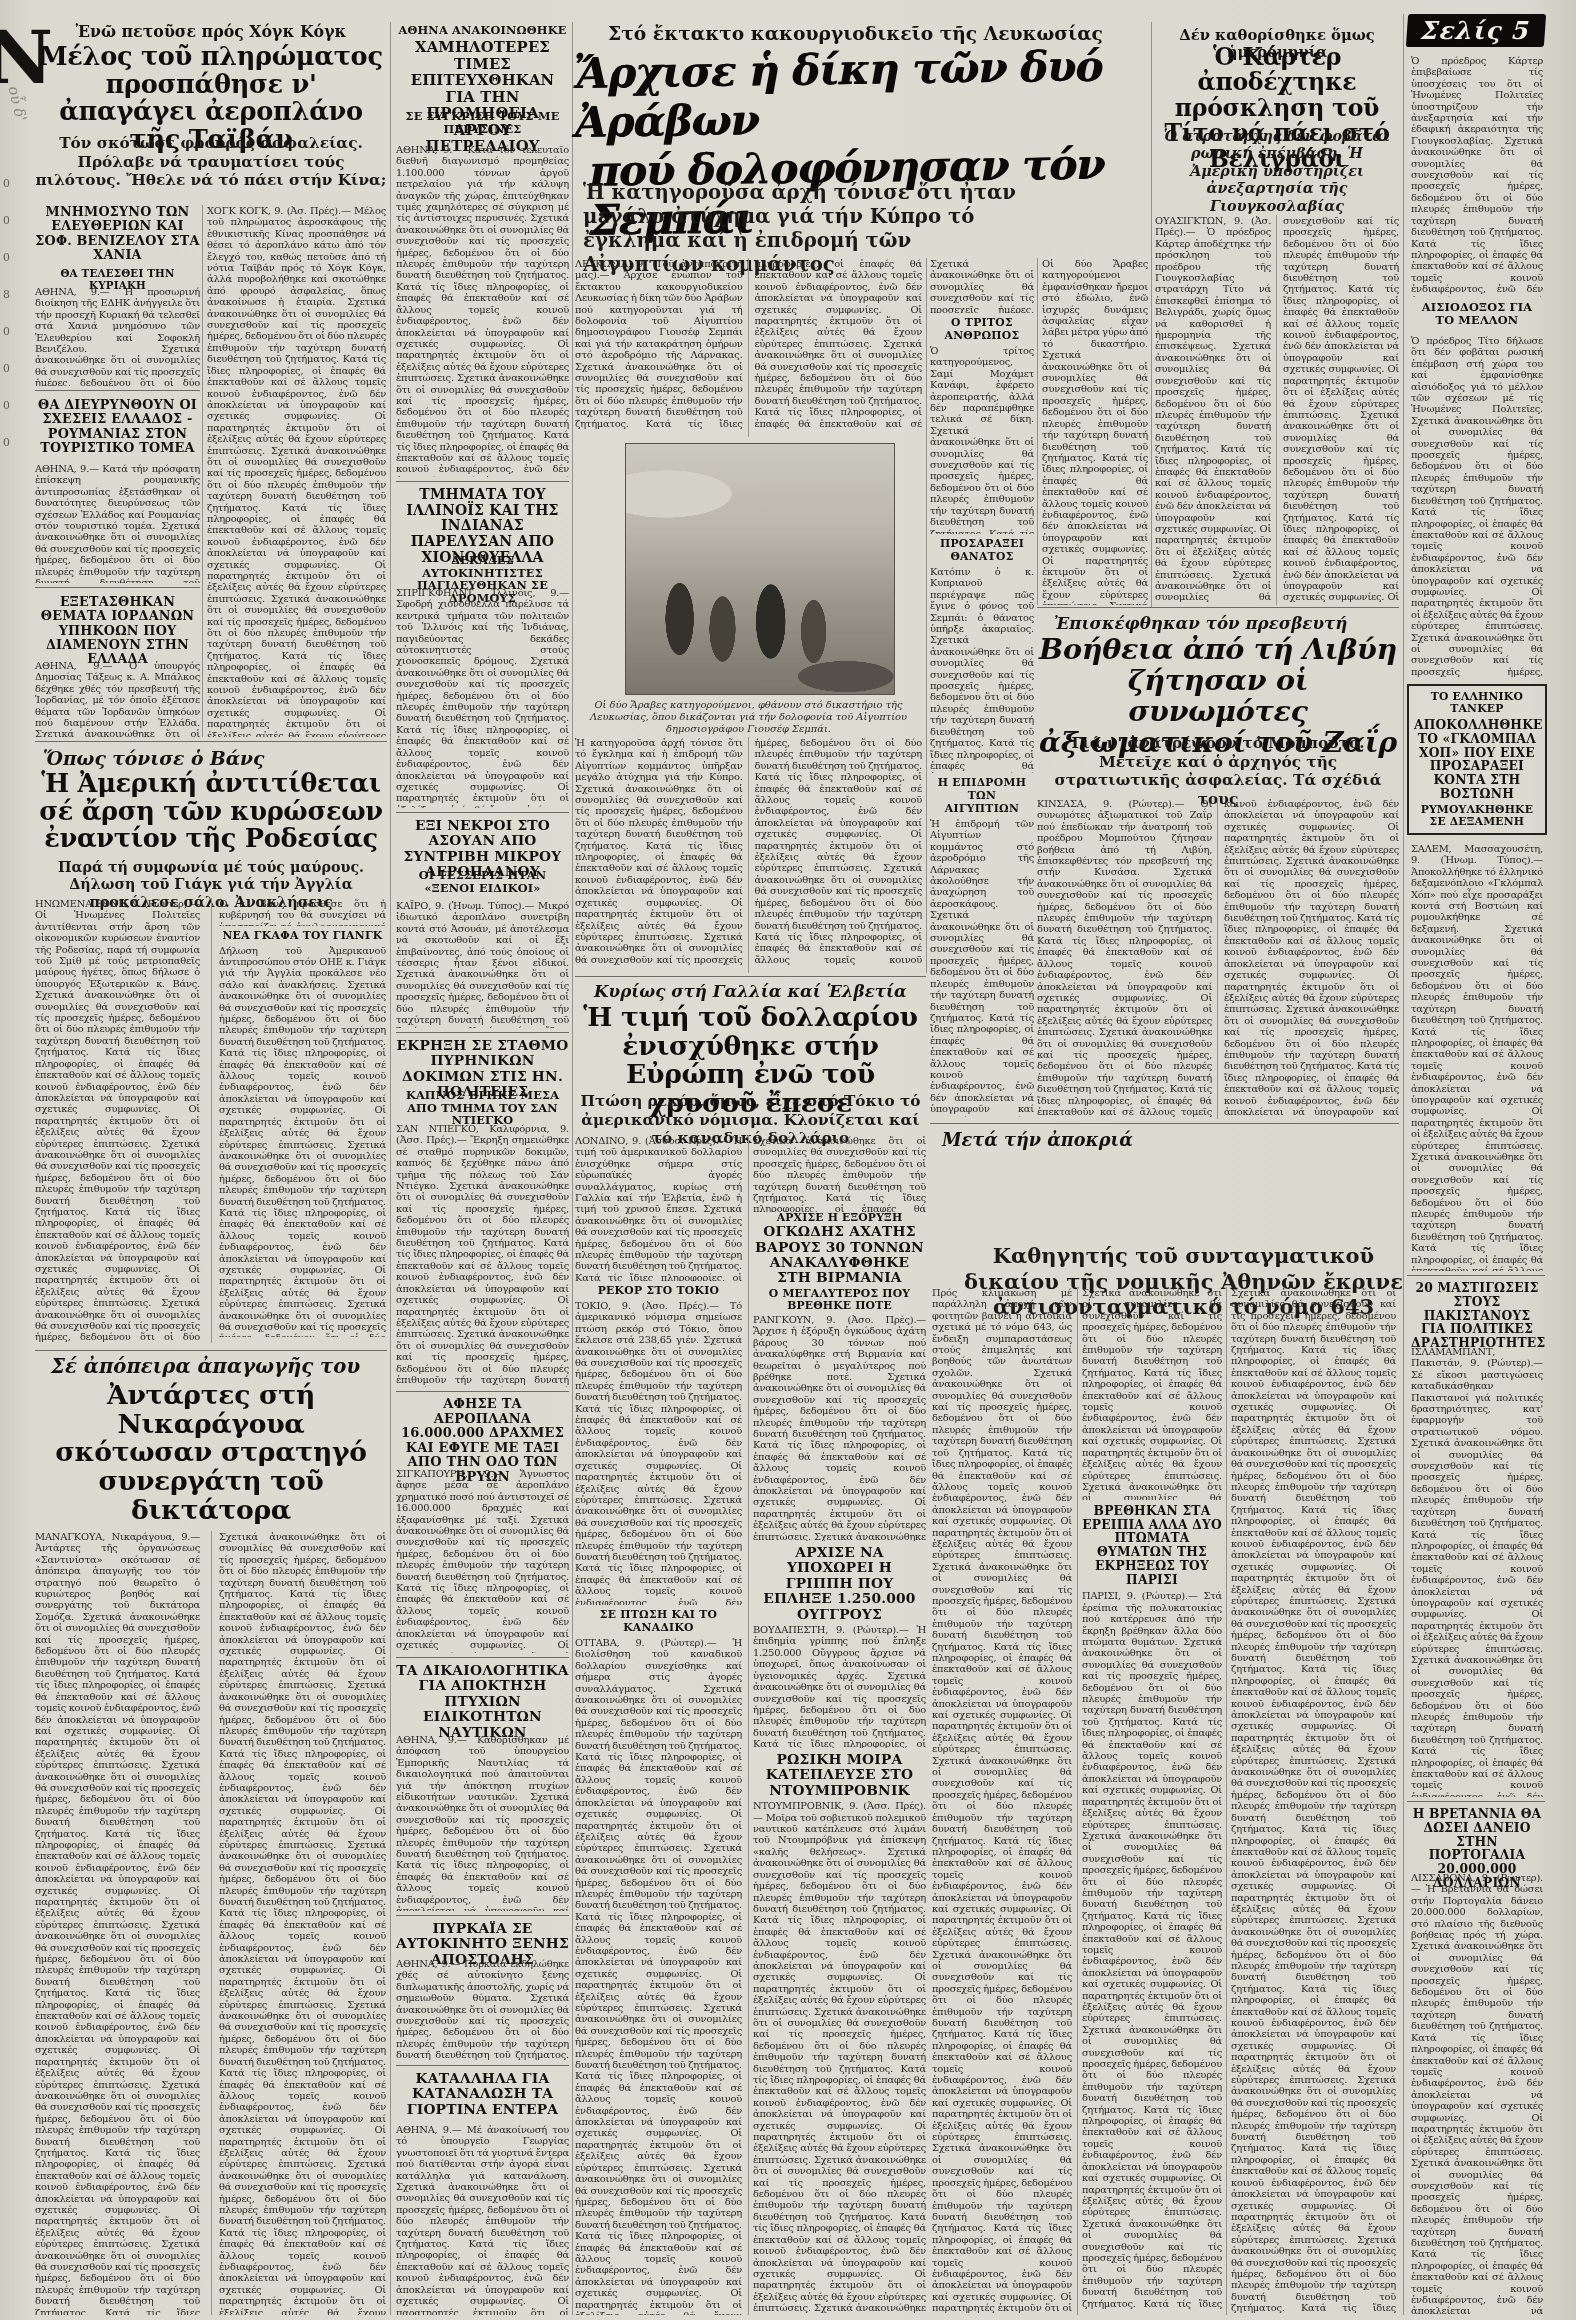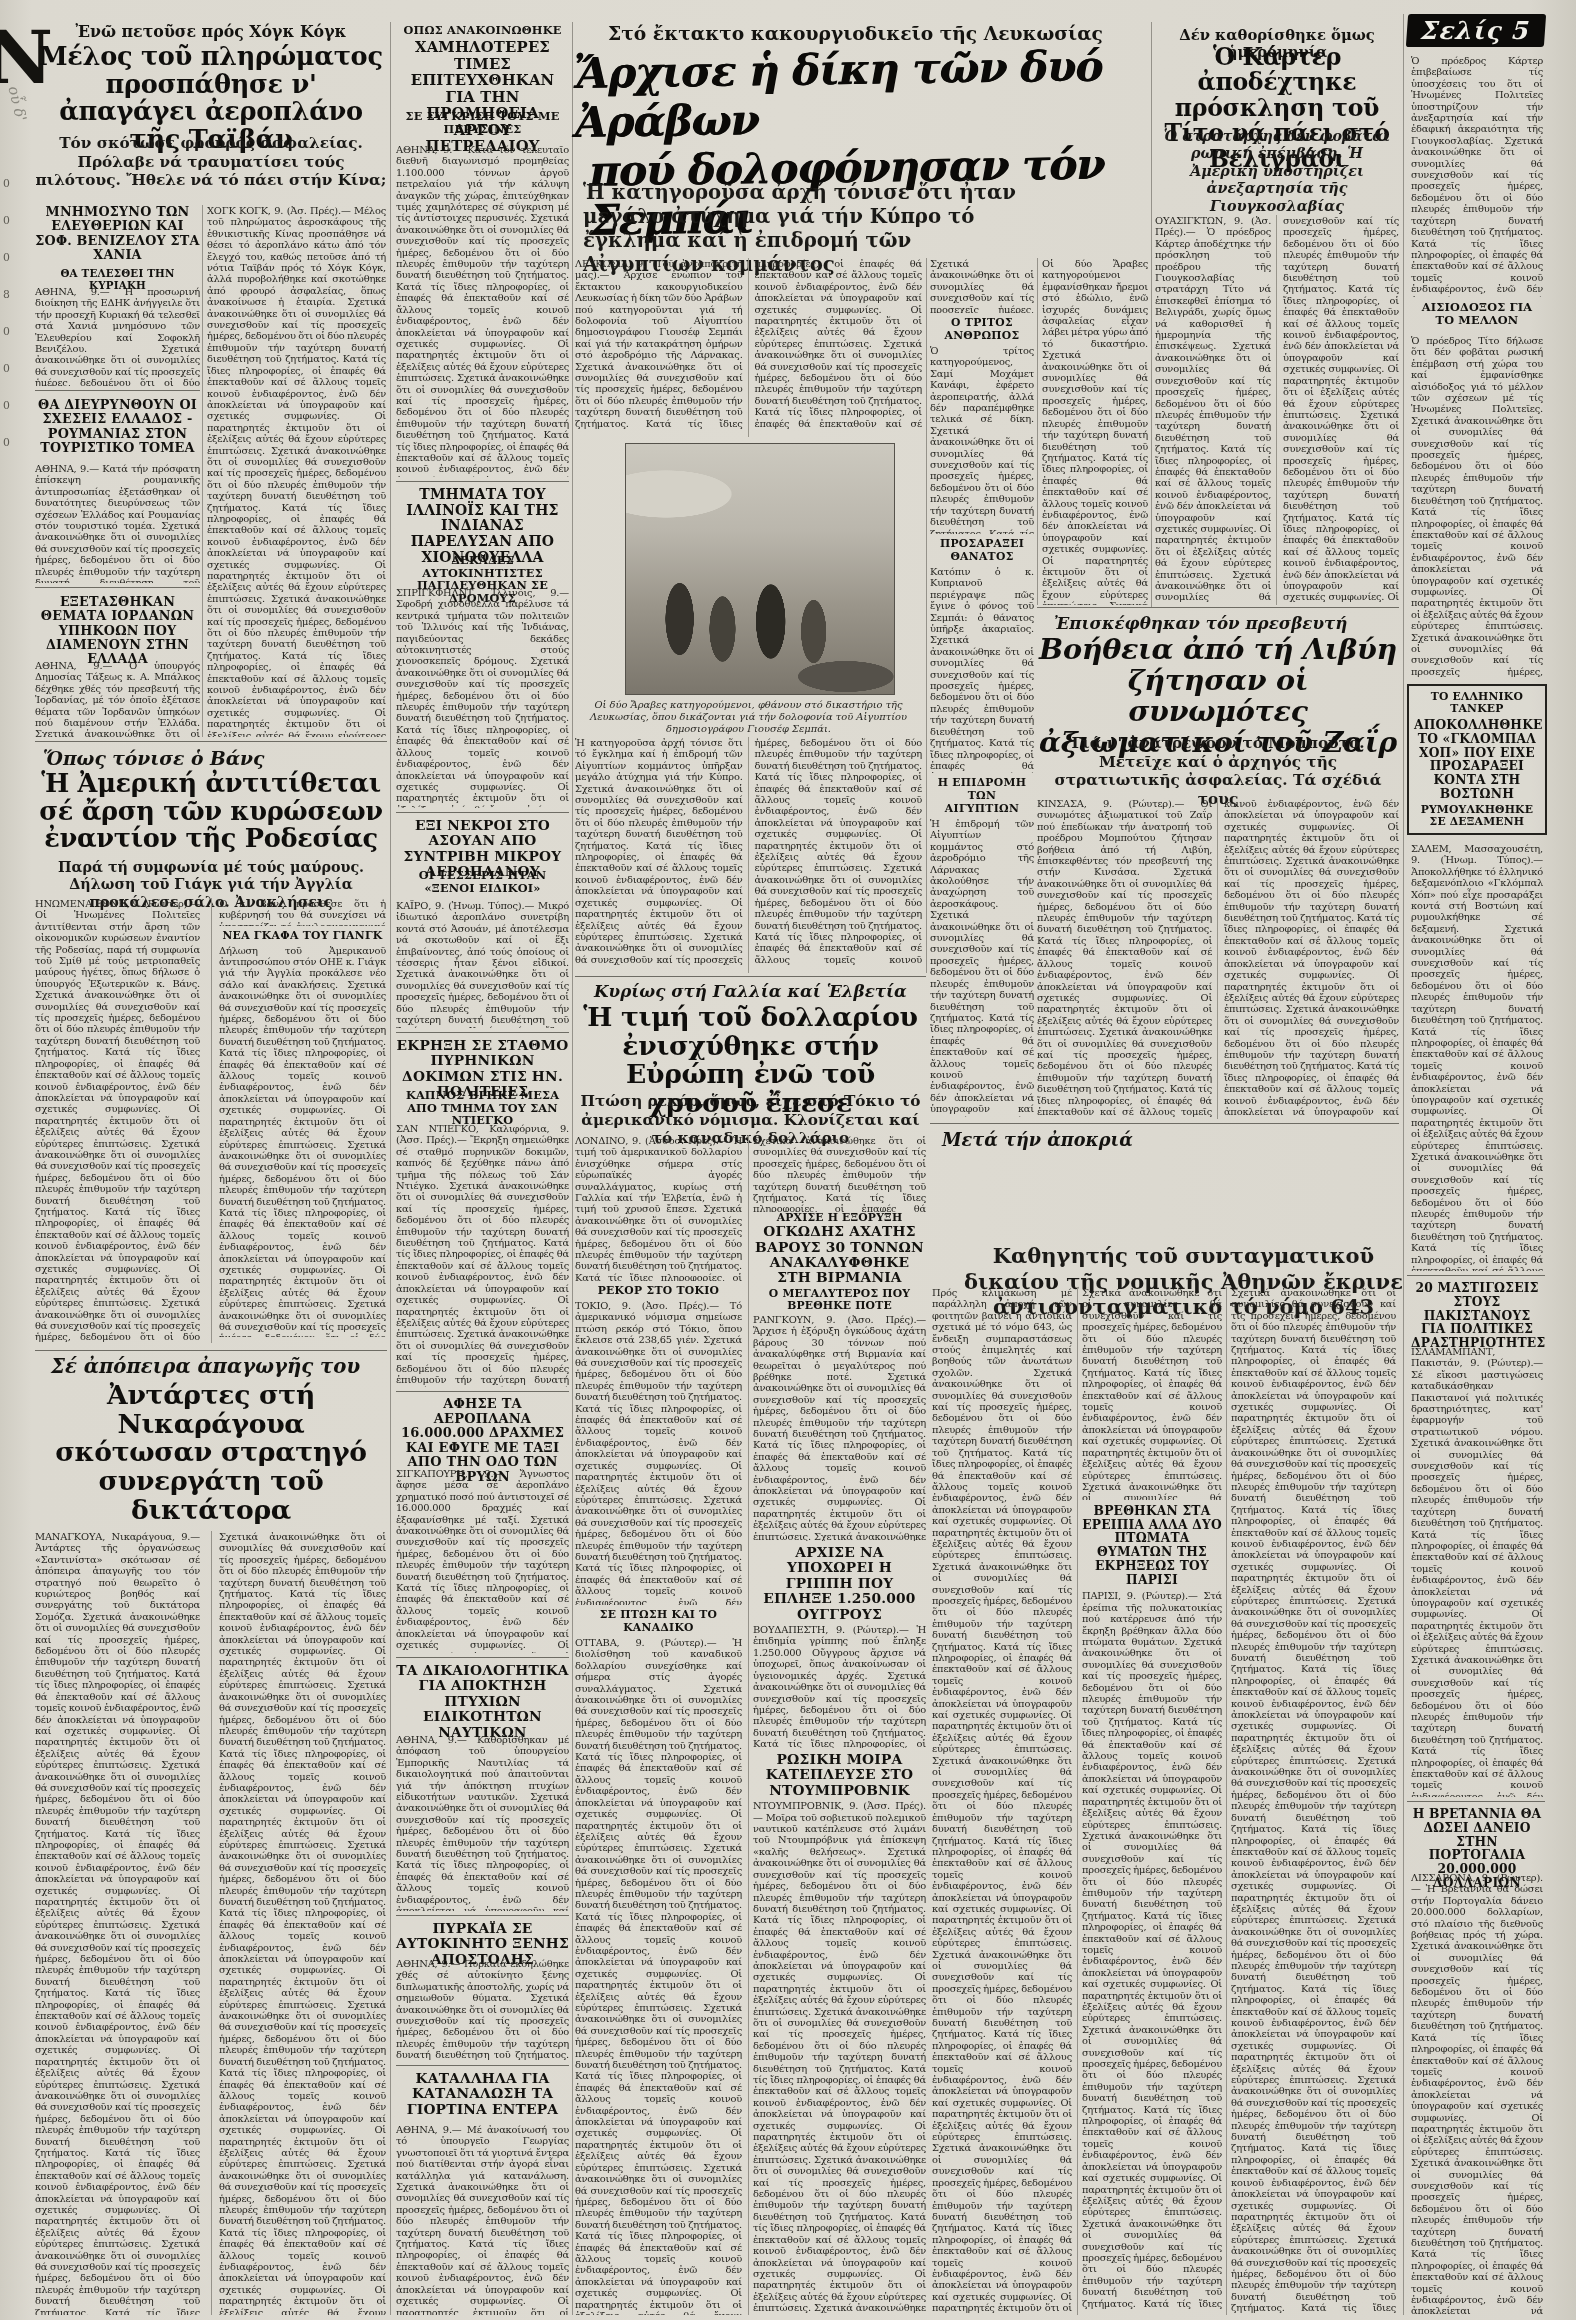--- a/index.html
+++ b/index.html
@@ -88,21 +88,21 @@
   <div class="hrul" style="left:35px;top:1350px;width:352px;"></div>
 
   <div class="art ki" style="left:43px;top:1355px;width:315px;font-size:19.7px;margin-left:8px;">Σέ ἀπόπειρα ἀπαγωγῆς του</div>
   <div class="art hl" style="left:35px;top:1381px;width:352px;font-size:26.6px;">Ἀντάρτες στή Νικαράγουα σκότωσαν στρατηγό συνεργάτη τοῦ δικτάτορα</div>
   <div class="art body" style="left:35px;top:1531px;width:165px;height:784px;">ΜΑΝΑΓΚΟΥΑ, Νικαράγουα, 9.— Ἀντάρτες τῆς ὀργανώσεως «Σαντινίστα» σκότωσαν σέ ἀπόπειρα ἀπαγωγῆς του τόν στρατηγό πού θεωρεῖτο ὁ κυριώτερος βοηθός καί συνεργάτης τοῦ δικτάτορα Σομόζα. Σχετικά ἀνακοινώθηκε ὅτι οἱ συνομιλίες θά συνεχισθοῦν καί τίς προσεχεῖς ἡμέρες, δεδομένου ὅτι οἱ δύο πλευρές ἐπιθυμοῦν τήν ταχύτερη δυνατή διευθέτηση τοῦ ζητήματος. Κατά τίς ἴδιες πληροφορίες, οἱ ἐπαφές θά ἐπεκταθοῦν καί σέ ἄλλους τομεῖς κοινοῦ ἐνδιαφέροντος, ἐνῶ δέν ἀποκλείεται νά ὑπογραφοῦν καί σχετικές συμφωνίες. Οἱ παρατηρητές ἐκτιμοῦν ὅτι οἱ ἐξελίξεις αὐτές θά ἔχουν εὐρύτερες ἐπιπτώσεις. Σχετικά ἀνακοινώθηκε ὅτι οἱ συνομιλίες θά συνεχισθοῦν καί τίς προσεχεῖς ἡμέρες, δεδομένου ὅτι οἱ δύο πλευρές ἐπιθυμοῦν τήν ταχύτερη δυνατή διευθέτηση τοῦ ζητήματος. Κατά τίς ἴδιες πληροφορίες, οἱ ἐπαφές θά ἐπεκταθοῦν καί σέ ἄλλους τομεῖς κοινοῦ ἐνδιαφέροντος, ἐνῶ δέν ἀποκλείεται νά ὑπογραφοῦν καί σχετικές συμφωνίες. Οἱ παρατηρητές ἐκτιμοῦν ὅτι οἱ ἐξελίξεις αὐτές θά ἔχουν εὐρύτερες ἐπιπτώσεις. Σχετικά ἀνακοινώθηκε ὅτι οἱ συνομιλίες θά συνεχισθοῦν καί τίς προσεχεῖς ἡμέρες, δεδομένου ὅτι οἱ δύο πλευρές ἐπιθυμοῦν τήν ταχύτερη δυνατή διευθέτηση τοῦ ζητήματος. Κατά τίς ἴδιες πληροφορίες, οἱ ἐπαφές θά ἐπεκταθοῦν καί σέ ἄλλους τομεῖς κοινοῦ ἐνδιαφέροντος, ἐνῶ δέν ἀποκλείεται νά ὑπογραφοῦν καί σχετικές συμφωνίες. Οἱ παρατηρητές ἐκτιμοῦν ὅτι οἱ ἐξελίξεις αὐτές θά ἔχουν εὐρύτερες ἐπιπτώσεις. Σχετικά ἀνακοινώθηκε ὅτι οἱ συνομιλίες θά συνεχισθοῦν καί τίς προσεχεῖς ἡμέρες, δεδομένου ὅτι οἱ δύο πλευρές ἐπιθυμοῦν τήν ταχύτερη δυνατή διευθέτηση τοῦ ζητήματος. Κατά τίς ἴδιες πληροφορίες, οἱ ἐπαφές θά ἐπεκταθοῦν καί σέ ἄλλους τομεῖς κοινοῦ ἐνδιαφέροντος, ἐνῶ δέν ἀποκλείεται νά ὑπογραφοῦν καί σχετικές συμφωνίες. Οἱ παρατηρητές ἐκτιμοῦν ὅτι οἱ ἐξελίξεις αὐτές θά ἔχουν εὐρύτερες ἐπιπτώσεις. Σχετικά ἀνακοινώθηκε ὅτι οἱ συνομιλίες θά συνεχισθοῦν καί τίς προσεχεῖς ἡμέρες, δεδομένου ὅτι οἱ δύο πλευρές ἐπιθυμοῦν τήν ταχύτερη δυνατή διευθέτηση τοῦ ζητήματος. Κατά τίς ἴδιες πληροφορίες, οἱ ἐπαφές θά ἐπεκταθοῦν καί σέ ἄλλους τομεῖς κοινοῦ ἐνδιαφέροντος, ἐνῶ δέν ἀποκλείεται νά ὑπογραφοῦν καί σχετικές συμφωνίες. Οἱ παρατηρητές ἐκτιμοῦν ὅτι οἱ ἐξελίξεις αὐτές θά ἔχουν εὐρύτερες ἐπιπτώσεις. Σχετικά ἀνακοινώθηκε ὅτι οἱ συνομιλίες θά συνεχισθοῦν καί τίς προσεχεῖς ἡμέρες, δεδομένου ὅτι οἱ δύο πλευρές ἐπιθυμοῦν τήν ταχύτερη δυνατή διευθέτηση τοῦ ζητήματος. Κατά τίς ἴδιες πληροφορίες, οἱ ἐπαφές θά ἐπεκταθοῦν καί σέ ἄλλους τομεῖς κοινοῦ ἐνδιαφέροντος, ἐνῶ δέν ἀποκλείεται νά ὑπογραφοῦν καί σχετικές συμφωνίες. Οἱ παρατηρητές ἐκτιμοῦν ὅτι οἱ ἐξελίξεις αὐτές θά ἔχουν εὐρύτερες ἐπιπτώσεις. </div>
   <div class="art body" style="left:219px;top:1531px;width:167px;height:784px;">Σχετικά ἀνακοινώθηκε ὅτι οἱ συνομιλίες θά συνεχισθοῦν καί τίς προσεχεῖς ἡμέρες, δεδομένου ὅτι οἱ δύο πλευρές ἐπιθυμοῦν τήν ταχύτερη δυνατή διευθέτηση τοῦ ζητήματος. Κατά τίς ἴδιες πληροφορίες, οἱ ἐπαφές θά ἐπεκταθοῦν καί σέ ἄλλους τομεῖς κοινοῦ ἐνδιαφέροντος, ἐνῶ δέν ἀποκλείεται νά ὑπογραφοῦν καί σχετικές συμφωνίες. Οἱ παρατηρητές ἐκτιμοῦν ὅτι οἱ ἐξελίξεις αὐτές θά ἔχουν εὐρύτερες ἐπιπτώσεις. Σχετικά ἀνακοινώθηκε ὅτι οἱ συνομιλίες θά συνεχισθοῦν καί τίς προσεχεῖς ἡμέρες, δεδομένου ὅτι οἱ δύο πλευρές ἐπιθυμοῦν τήν ταχύτερη δυνατή διευθέτηση τοῦ ζητήματος. Κατά τίς ἴδιες πληροφορίες, οἱ ἐπαφές θά ἐπεκταθοῦν καί σέ ἄλλους τομεῖς κοινοῦ ἐνδιαφέροντος, ἐνῶ δέν ἀποκλείεται νά ὑπογραφοῦν καί σχετικές συμφωνίες. Οἱ παρατηρητές ἐκτιμοῦν ὅτι οἱ ἐξελίξεις αὐτές θά ἔχουν εὐρύτερες ἐπιπτώσεις. Σχετικά ἀνακοινώθηκε ὅτι οἱ συνομιλίες θά συνεχισθοῦν καί τίς προσεχεῖς ἡμέρες, δεδομένου ὅτι οἱ δύο πλευρές ἐπιθυμοῦν τήν ταχύτερη δυνατή διευθέτηση τοῦ ζητήματος. Κατά τίς ἴδιες πληροφορίες, οἱ ἐπαφές θά ἐπεκταθοῦν καί σέ ἄλλους τομεῖς κοινοῦ ἐνδιαφέροντος, ἐνῶ δέν ἀποκλείεται νά ὑπογραφοῦν καί σχετικές συμφωνίες. Οἱ παρατηρητές ἐκτιμοῦν ὅτι οἱ ἐξελίξεις αὐτές θά ἔχουν εὐρύτερες ἐπιπτώσεις. Σχετικά ἀνακοινώθηκε ὅτι οἱ συνομιλίες θά συνεχισθοῦν καί τίς προσεχεῖς ἡμέρες, δεδομένου ὅτι οἱ δύο πλευρές ἐπιθυμοῦν τήν ταχύτερη δυνατή διευθέτηση τοῦ ζητήματος. Κατά τίς ἴδιες πληροφορίες, οἱ ἐπαφές θά ἐπεκταθοῦν καί σέ ἄλλους τομεῖς κοινοῦ ἐνδιαφέροντος, ἐνῶ δέν ἀποκλείεται νά ὑπογραφοῦν καί σχετικές συμφωνίες. Οἱ παρατηρητές ἐκτιμοῦν ὅτι οἱ ἐξελίξεις αὐτές θά ἔχουν εὐρύτερες ἐπιπτώσεις. Σχετικά ἀνακοινώθηκε ὅτι οἱ συνομιλίες θά συνεχισθοῦν καί τίς προσεχεῖς ἡμέρες, δεδομένου ὅτι οἱ δύο πλευρές ἐπιθυμοῦν τήν ταχύτερη δυνατή διευθέτηση τοῦ ζητήματος. Κατά τίς ἴδιες πληροφορίες, οἱ ἐπαφές θά ἐπεκταθοῦν καί σέ ἄλλους τομεῖς κοινοῦ ἐνδιαφέροντος, ἐνῶ δέν ἀποκλείεται νά ὑπογραφοῦν καί σχετικές συμφωνίες. Οἱ παρατηρητές ἐκτιμοῦν ὅτι οἱ ἐξελίξεις αὐτές θά ἔχουν εὐρύτερες ἐπιπτώσεις. Σχετικά ἀνακοινώθηκε ὅτι οἱ συνομιλίες θά συνεχισθοῦν καί τίς προσεχεῖς ἡμέρες, δεδομένου ὅτι οἱ δύο πλευρές ἐπιθυμοῦν τήν ταχύτερη δυνατή διευθέτηση τοῦ ζητήματος. Κατά τίς ἴδιες πληροφορίες, οἱ ἐπαφές θά ἐπεκταθοῦν καί σέ ἄλλους τομεῖς κοινοῦ ἐνδιαφέροντος, ἐνῶ δέν ἀποκλείεται νά ὑπογραφοῦν καί σχετικές συμφωνίες. Οἱ παρατηρητές ἐκτιμοῦν ὅτι οἱ ἐξελίξεις αὐτές θά ἔχουν εὐρύτερες ἐπιπτώσεις. </div>
   <div class="vr" style="left:211px;top:1531px;height:784px;"></div>
 
   <div class="vr" style="left:390px;top:21.7px;height:2293px;"></div>
 
-  <div class="art caps" style="left:396px;top:23.6px;width:173px;font-size:11.3px;">ΟΠΩΣ ΑΝΑΚΟΙΝΩΘΗΚΕ</div>
+  <div class="art caps" style="left:396px;top:23.6px;width:173px;font-size:11.3px;">ΑΘΗΝΑ ΑΝΑΚΟΙΝΩΘΗΚΕ</div>
   <div class="art caps" style="left:396px;top:39px;width:173px;font-size:14.8px;">ΧΑΜΗΛΟΤΕΡΕΣ ΤΙΜΕΣ ΕΠΙΤΕΥΧΘΗΚΑΝ ΓΙΑ ΤΗΝ ΠΡΟΜΗΘΕΙΑ ΑΡΓΟΥ ΠΕΤΡΕΛΑΙΟΥ</div>
   <div class="art caps" style="left:396px;top:110px;width:173px;font-size:11.3px;">ΣΕ ΣΥΓΚΡΙΣΗ ΤΟΥΣ ΜΕ ΠΕΡΥΣΙΝΕΣ</div>
   <div class="art body" style="left:396px;top:144px;width:173px;height:333px;">ΑΘΗΝΑ, 9.— Κατά τόν τελευταῖο διεθνῆ διαγωνισμό προμηθείας 1.100.000 τόννων ἀργοῦ πετρελαίου γιά τήν κάλυψη ἀναγκῶν τῆς χώρας, ἐπιτεύχθηκαν τιμές χαμηλότερες σέ σύγκριση μέ τίς ἀντίστοιχες περυσινές. Σχετικά ἀνακοινώθηκε ὅτι οἱ συνομιλίες θά συνεχισθοῦν καί τίς προσεχεῖς ἡμέρες, δεδομένου ὅτι οἱ δύο πλευρές ἐπιθυμοῦν τήν ταχύτερη δυνατή διευθέτηση τοῦ ζητήματος. Κατά τίς ἴδιες πληροφορίες, οἱ ἐπαφές θά ἐπεκταθοῦν καί σέ ἄλλους τομεῖς κοινοῦ ἐνδιαφέροντος, ἐνῶ δέν ἀποκλείεται νά ὑπογραφοῦν καί σχετικές συμφωνίες. Οἱ παρατηρητές ἐκτιμοῦν ὅτι οἱ ἐξελίξεις αὐτές θά ἔχουν εὐρύτερες ἐπιπτώσεις. Σχετικά ἀνακοινώθηκε ὅτι οἱ συνομιλίες θά συνεχισθοῦν καί τίς προσεχεῖς ἡμέρες, δεδομένου ὅτι οἱ δύο πλευρές ἐπιθυμοῦν τήν ταχύτερη δυνατή διευθέτηση τοῦ ζητήματος. Κατά τίς ἴδιες πληροφορίες, οἱ ἐπαφές θά ἐπεκταθοῦν καί σέ ἄλλους τομεῖς κοινοῦ ἐνδιαφέροντος, ἐνῶ δέν ἀποκλείεται νά ὑπογραφοῦν καί σχετικές συμφωνίες. Οἱ παρατηρητές ἐκτιμοῦν ὅτι οἱ ἐξελίξεις αὐτές θά ἔχουν εὐρύτερες ἐπιπτώσεις. Σχετικά ἀνακοινώθηκε ὅτι οἱ συνομιλίες θά συνεχισθοῦν καί τίς προσεχεῖς ἡμέρες, δεδομένου ὅτι οἱ δύο πλευρές ἐπιθυμοῦν τήν ταχύτερη δυνατή διευθέτηση τοῦ ζητήματος. Κατά τίς ἴδιες πληροφορίες, οἱ ἐπαφές θά ἐπεκταθοῦν καί σέ ἄλλους τομεῖς κοινοῦ ἐνδιαφέροντος, ἐνῶ δέν ἀποκλείεται νά ὑπογραφοῦν καί σχετικές συμφωνίες. Οἱ παρατηρητές ἐκτιμοῦν ὅτι οἱ ἐξελίξεις αὐτές θά ἔχουν εὐρύτερες ἐπιπτώσεις. </div>
   <div class="hrul" style="left:396px;top:481px;width:173px;"></div>
 
   <div class="art caps" style="left:396px;top:487px;width:173px;font-size:14px;">ΤΜΗΜΑΤΑ ΤΟΥ ΙΛΛΙΝΟΪΣ ΚΑΙ ΤΗΣ ΙΝΔΙΑΝΑΣ ΠΑΡΕΛΥΣΑΝ ΑΠΟ ΧΙΟΝΟΘΥΕΛΛΑ</div>
   <div class="art caps" style="left:396px;top:554px;width:173px;font-size:11.3px;">ΔΕΚΑΔΕΣ ΑΥΤΟΚΙΝΗΤΙΣΤΕΣ ΠΑΓΙΔΕΥΘΗΚΑΝ ΣΕ ΔΡΟΜΟΥΣ</div>
   <div class="art body" style="left:396px;top:587px;width:173px;height:221px;">ΣΠΡΙΓΚΦΗΛΝΤ, Ἰλλινόις, 9.— Σφοδρή χιονοθύελλα παρέλυσε τά κεντρικά τμήματα τῶν πολιτειῶν τοῦ Ἰλλινόις καί τῆς Ἰνδιάνας, παγιδεύοντας δεκάδες αὐτοκινητιστές στούς χιονοσκεπεῖς δρόμους. Σχετικά ἀνακοινώθηκε ὅτι οἱ συνομιλίες θά συνεχισθοῦν καί τίς προσεχεῖς ἡμέρες, δεδομένου ὅτι οἱ δύο πλευρές ἐπιθυμοῦν τήν ταχύτερη δυνατή διευθέτηση τοῦ ζητήματος. Κατά τίς ἴδιες πληροφορίες, οἱ ἐπαφές θά ἐπεκταθοῦν καί σέ ἄλλους τομεῖς κοινοῦ ἐνδιαφέροντος, ἐνῶ δέν ἀποκλείεται νά ὑπογραφοῦν καί σχετικές συμφωνίες. Οἱ παρατηρητές ἐκτιμοῦν ὅτι οἱ ἐξελίξεις αὐτές θά ἔχουν εὐρύτερες ἐπιπτώσεις. Σχετικά ἀνακοινώθηκε ὅτι οἱ συνομιλίες θά συνεχισθοῦν καί τίς προσεχεῖς ἡμέρες, δεδομένου ὅτι οἱ δύο πλευρές ἐπιθυμοῦν τήν ταχύτερη δυνατή διευθέτηση τοῦ ζητήματος. Κατά τίς ἴδιες πληροφορίες, οἱ ἐπαφές θά ἐπεκταθοῦν καί σέ ἄλλους τομεῖς κοινοῦ ἐνδιαφέροντος, ἐνῶ δέν ἀποκλείεται νά ὑπογραφοῦν καί σχετικές συμφωνίες. Οἱ παρατηρητές ἐκτιμοῦν ὅτι οἱ ἐξελίξεις αὐτές θά ἔχουν εὐρύτερες ἐπιπτώσεις. </div>
   <div class="hrul" style="left:396px;top:812px;width:173px;"></div>
 

